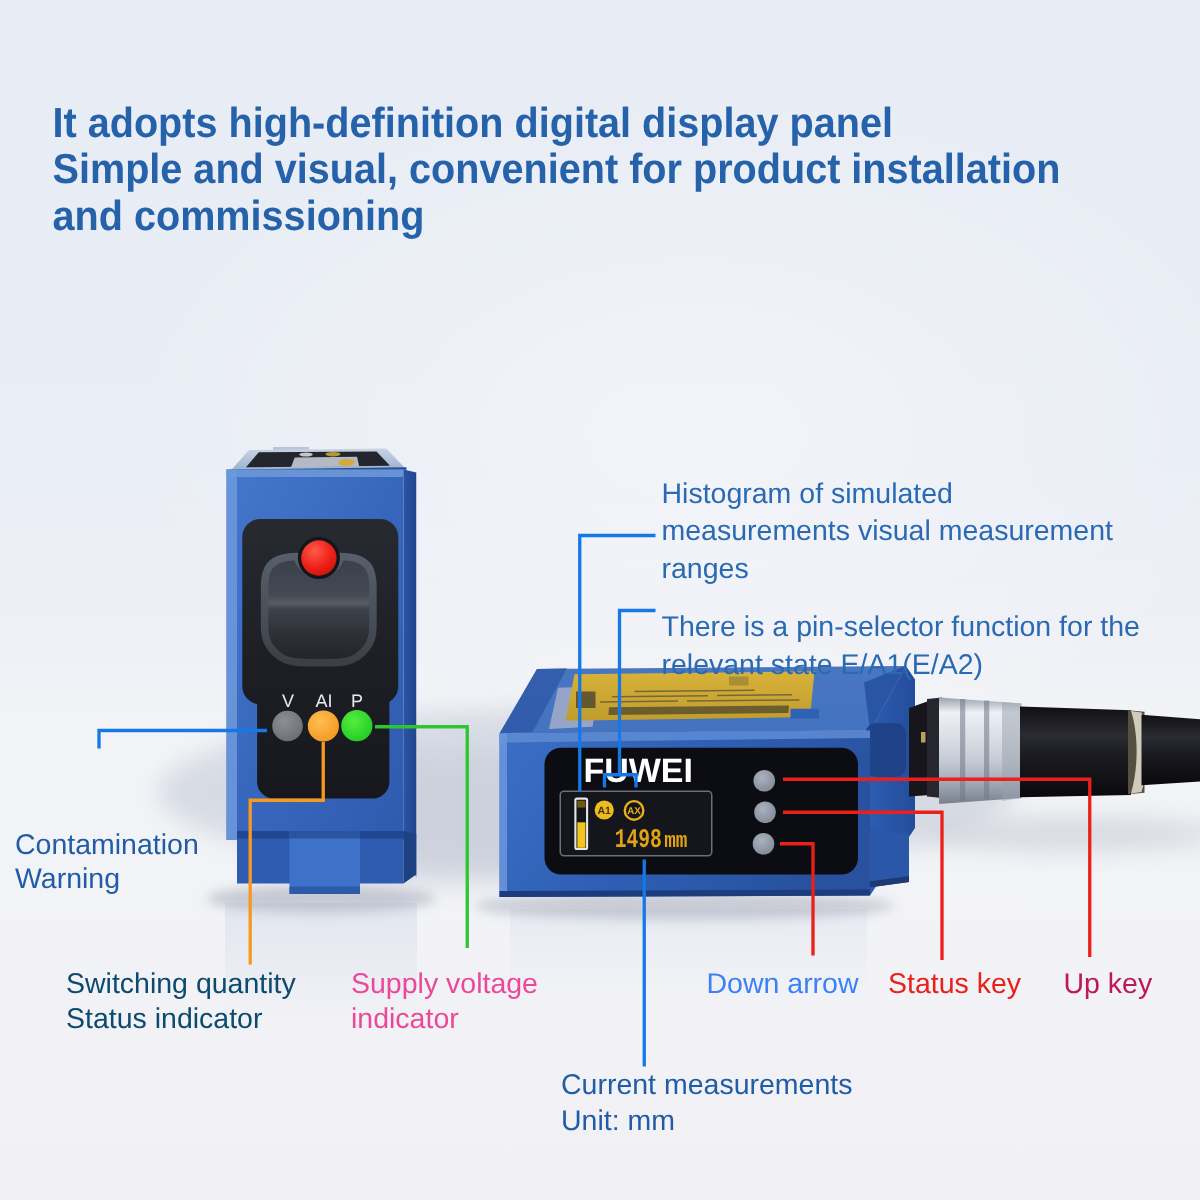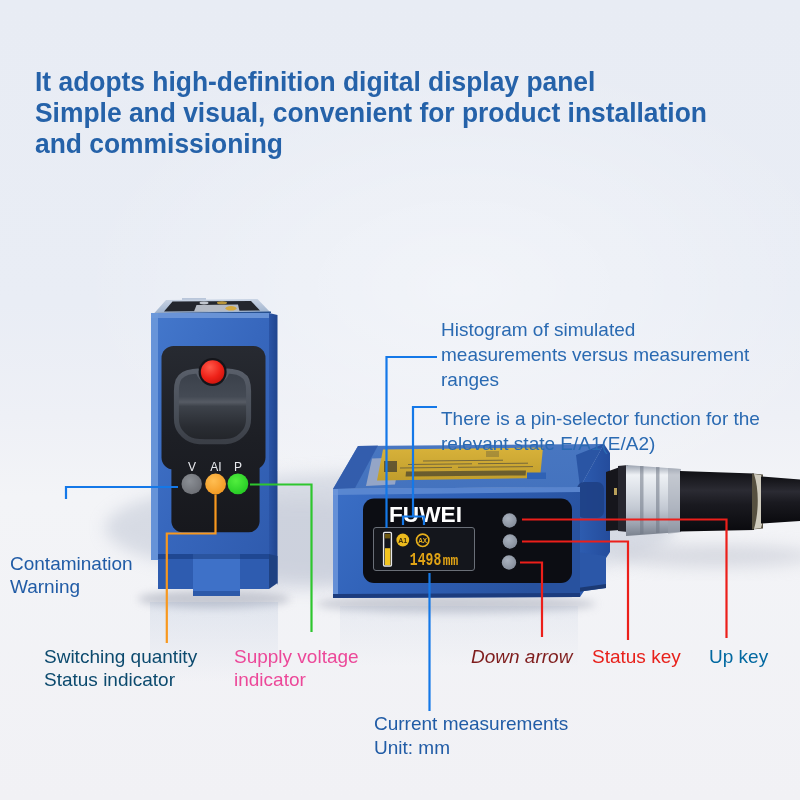--- a/index.html
+++ b/index.html
@@ -271,27 +271,27 @@
     <polyline points="522,519.5 726.5,519.5 726.5,638"></polyline>
     <polyline points="522,541.5 628,541.5 628,640"></polyline>
     <polyline points="520,562.5 542,562.5 542,637"></polyline>
   </g>
 </g>
 </svg>
 <div class="t head">It adopts high-definition digital display panel
 Simple and visual, convenient for product installation
 and commissioning</div>
 <div class="t ann" style="left:441px;top:317px;">Histogram of simulated
-measurements versus measurement
+measurements visual measurement
 ranges</div>
 <div class="t ann" style="left:441px;top:394px;margin-top:12px;">There is a pin-selector function for the
 relevant state E/A1(E/A2)</div>
 <div class="t ann" style="left:10px;top:505px;line-height:22.5px;color:#215ca6;margin-top:48px;">Contamination
 Warning</div>
 <div class="t ann" style="left:44px;top:645px;line-height:23px;color:#0c4a6e;">Switching quantity
 Status indicator</div>
 <div class="t ann" style="left:234px;top:645px;line-height:23px;color:#ec4899;">Supply voltage
 indicator</div>
-<div class="t ann" style="left:471px;top:645px;line-height:23px;color:#7f1d1d;font-style:italic;">Down arrow</div>
+<div class="t ann" style="left:471px;top:645px;line-height:23px;color:#3b82f6;">Down arrow</div>
 <div class="t ann" style="left:592px;top:645px;line-height:23px;color:#e8211b;">Status key</div>
-<div class="t ann" style="left:709px;top:645px;line-height:23px;color:#0369a1;">Up key</div>
+<div class="t ann" style="left:709px;top:645px;line-height:23px;color:#be185d;">Up key</div>
 <div class="t ann" style="left:374px;top:712px;line-height:24px;color:#215ca6;">Current measurements
 Unit: mm</div>
 
 </body></html>

